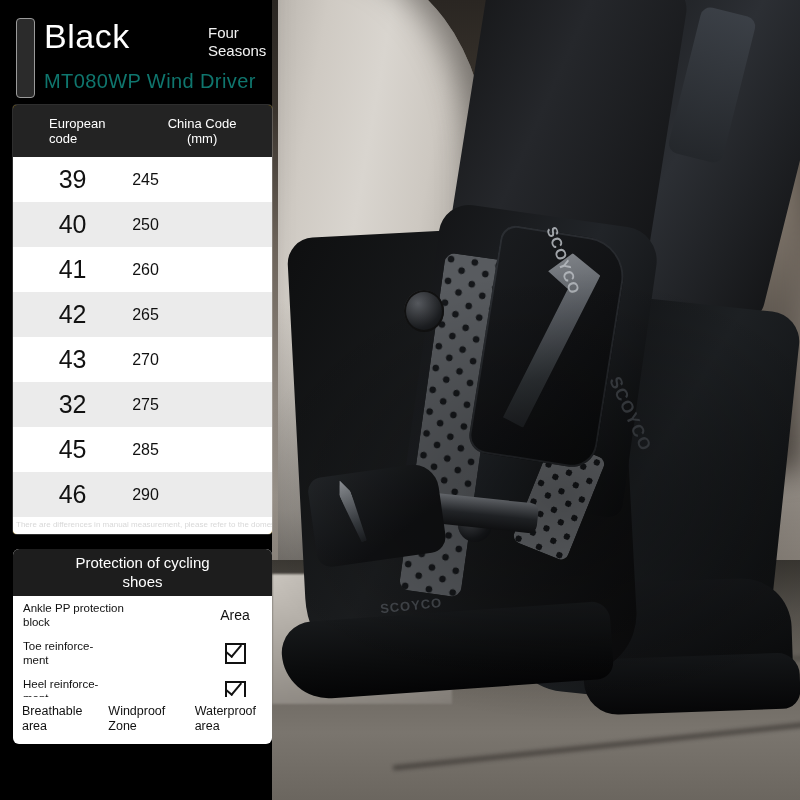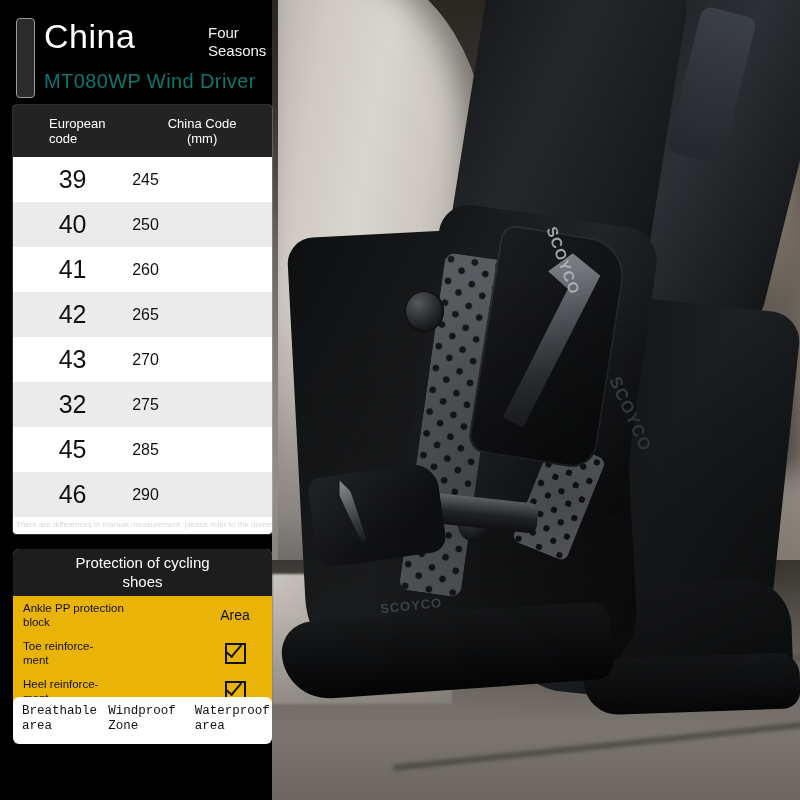--- a/index.html
+++ b/index.html
@@ -392,21 +392,21 @@
     white-space: nowrap;
     overflow: hidden;
   }
 
   
   .prot-panel {
     position: absolute;
     left: 13px;
     top: 549px;
     width: 259px;
-    background: #eab308;
+    background: #ffffff;
     border-radius: 6px;
     overflow: hidden;
   }
   .panel-head {
     background: #1d1d1d;
     color: #ffffff;
     font-size: 15px;
     line-height: 19px;
     text-align: center;
     padding: 4px 0 5px;
@@ -456,21 +456,20 @@
     left: 13px;
     top: 697px;
     width: 259px;
     background: #ffffff;
     border-radius: 6px;
     overflow: hidden;
   }
   .season-row {
     display: flex;
     padding: 7px 0 10px 0;
-    font-family: Liberation Mono, monospace;
   }
   .season-cell {
     flex: 1;
     font-size: 12.5px;
     line-height: 15px;
     color: #111;
     padding-left: 9px;
     box-sizing: border-box;
   }
 </style>
@@ -513,21 +512,21 @@
       <div class="buckle"></div>
       <div class="toe-plate"></div>
       <div class="toe-arrow"></div>
       <div class="sole"></div>
     </div>
     <div class="photo-shadow"></div>
   </div>
 
   <div class="title-block">
     <div class="accent-bar"></div>
-    <div class="title-main">China</div>
+    <div class="title-main">Black</div>
     <div class="title-corner">
       <div>Four</div>
       <div>Seasons</div>
     </div>
     <div class="title-sub">MT080WP Wind Driver</div>
   </div>
 
   <div class="size-table">
     <div class="st-head">
       <div class="c1">

